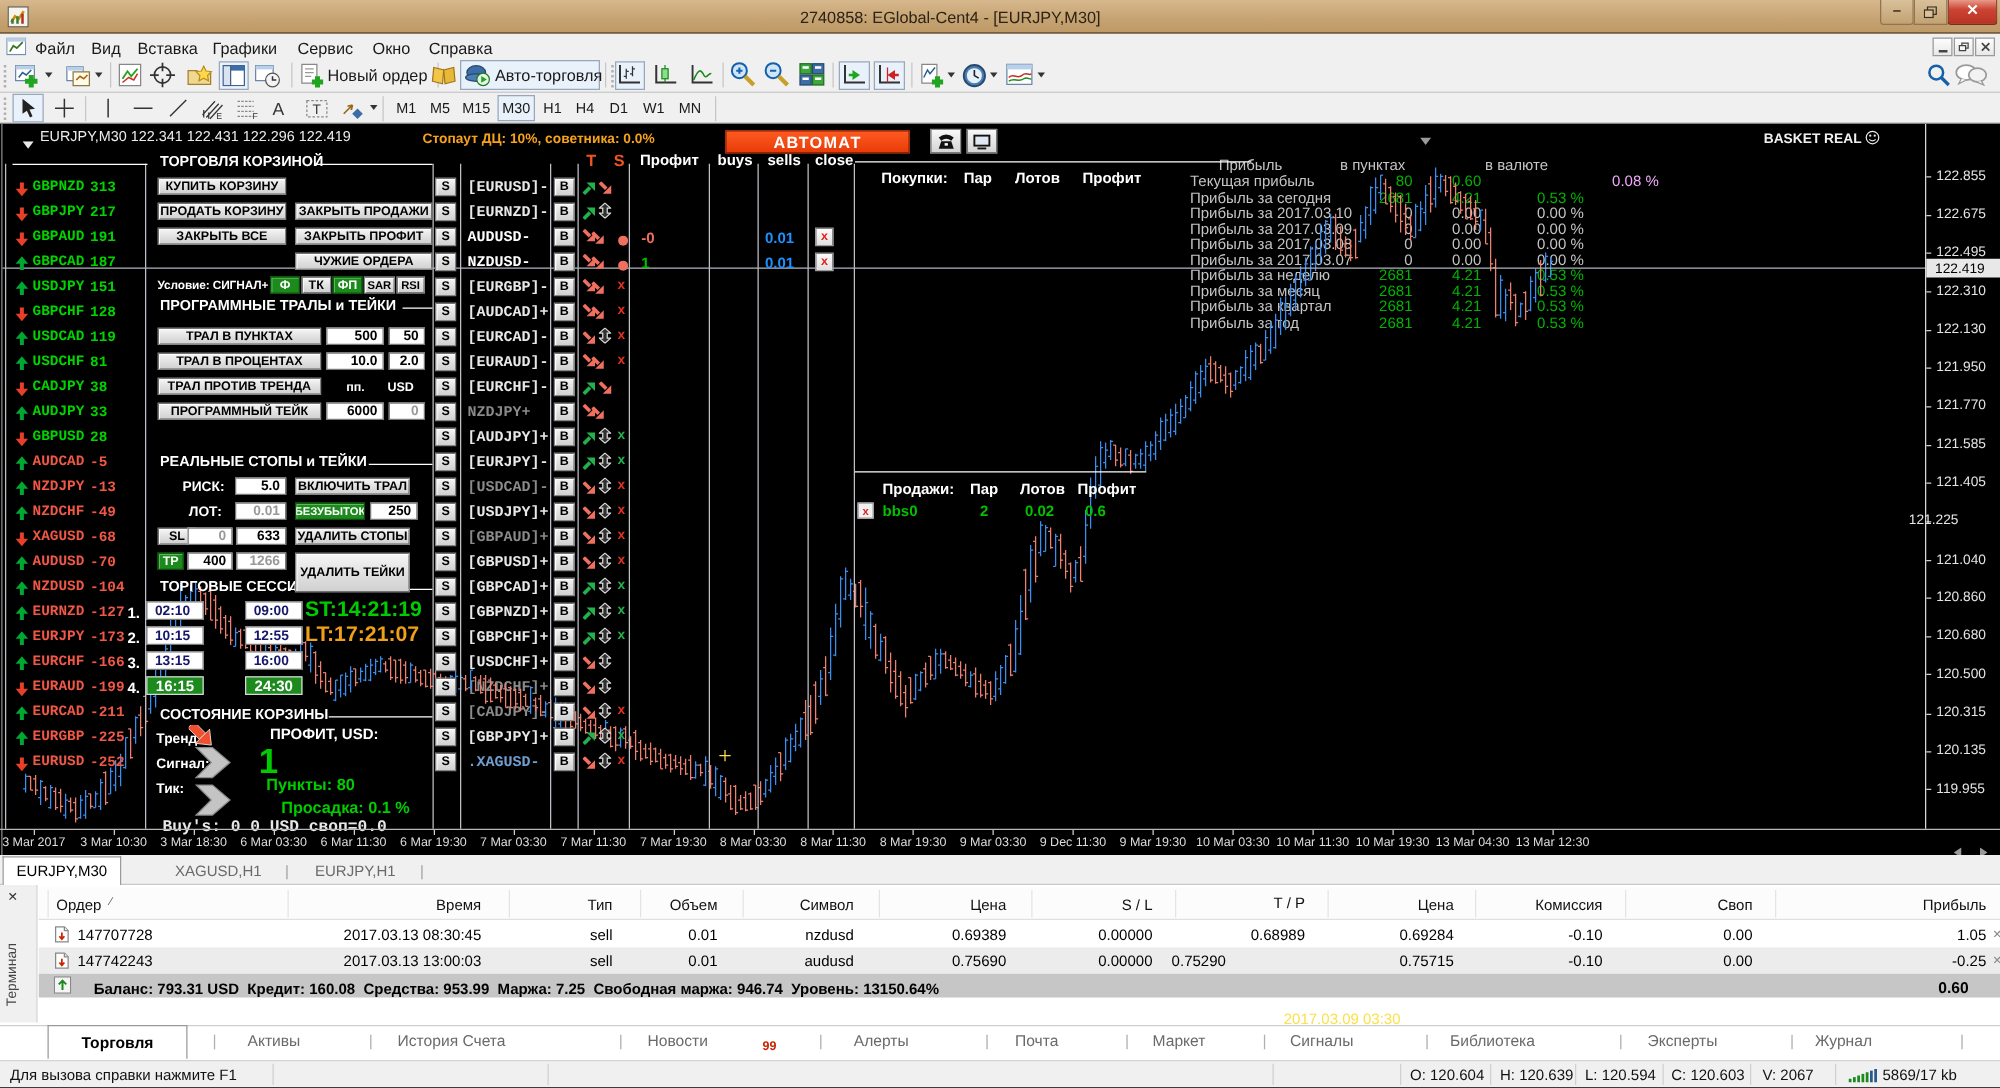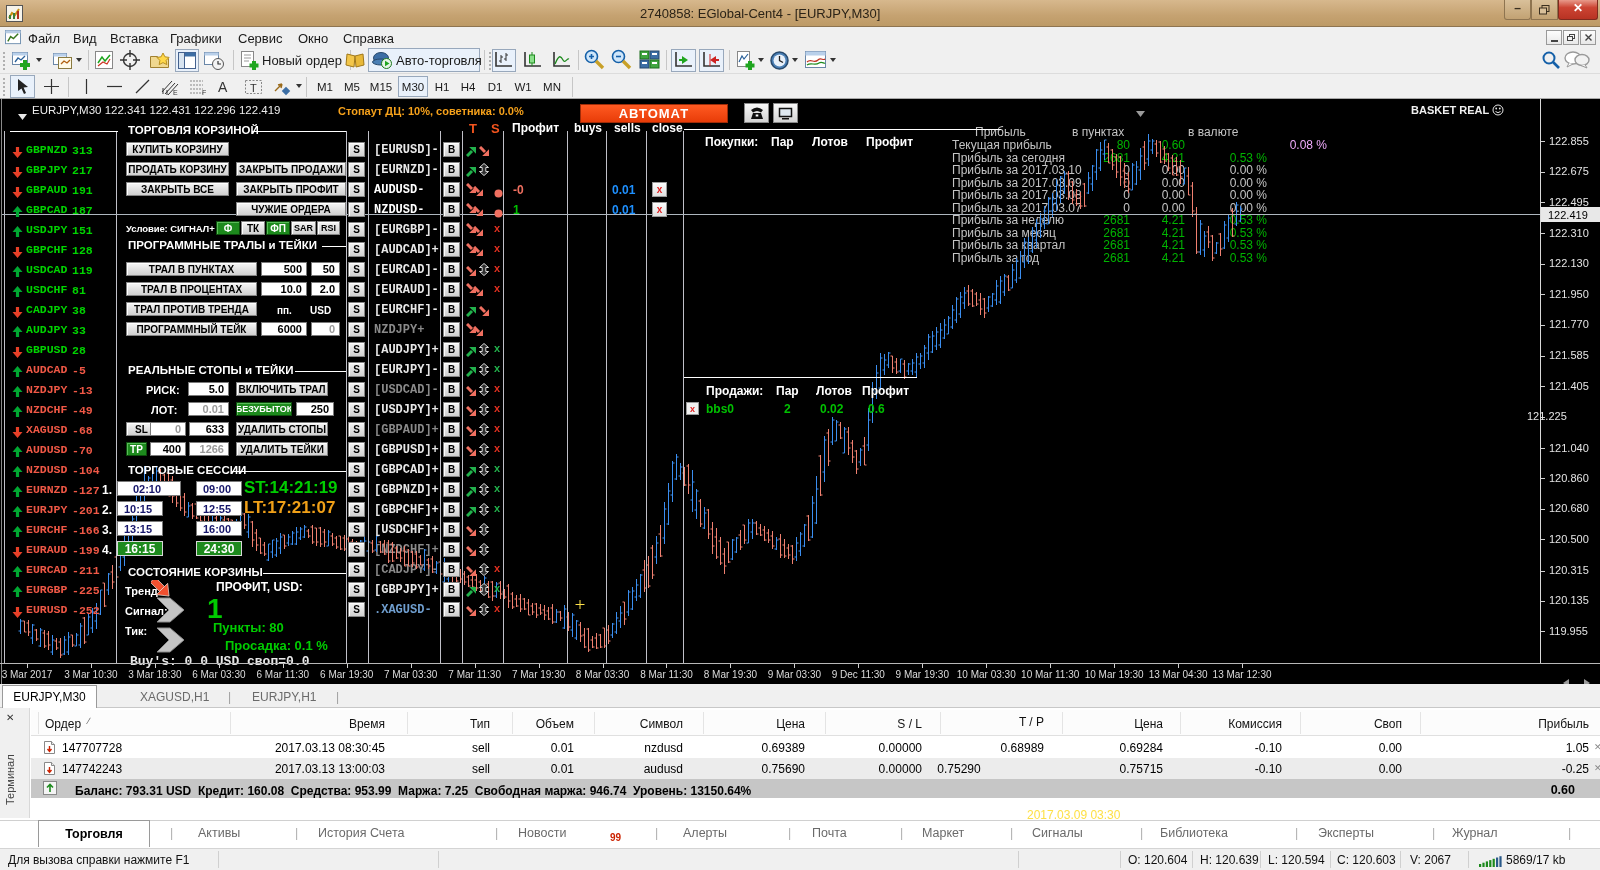--- a/index.html
+++ b/index.html
@@ -766,21 +766,21 @@
         <path d="M5.5,11 V5" stroke="#00a832" stroke-width="3.2"></path>
         <polygon points="5.5,0 10.5,6 0.5,6" fill="#00a832"></polygon>
       </svg></div>
     <div class="t" style="left:26px;top:384px;font:bold 11.5px 'Liberation Mono';color:#f05846;z-index:5">EURNZD</div>
     <div class="t" style="left:72px;top:384.5px;font:bold 11.5px 'Liberation Mono';color:#f05846;z-index:5">-127</div>
     <div class="t" style="left:12px;top:405px;z-index:5"><svg width="11" height="12" viewBox="0 0 11 12">
         <path d="M5.5,11 V5" stroke="#00a832" stroke-width="3.2"></path>
         <polygon points="5.5,0 10.5,6 0.5,6" fill="#00a832"></polygon>
       </svg></div>
     <div class="t" style="left:26px;top:404px;font:bold 11.5px 'Liberation Mono';color:#f05846;z-index:5">EURJPY</div>
-    <div class="t" style="left:72px;top:404.5px;font:bold 11.5px 'Liberation Mono';color:#f05846;z-index:5">-201</div>
+    <div class="t" style="left:72px;top:404.5px;font:bold 11.5px 'Liberation Mono';color:#f05846;z-index:5">-173</div>
     <div class="t" style="left:12px;top:425px;z-index:5"><svg width="11" height="12" viewBox="0 0 11 12">
         <path d="M5.5,11 V5" stroke="#00a832" stroke-width="3.2"></path>
         <polygon points="5.5,0 10.5,6 0.5,6" fill="#00a832"></polygon>
       </svg></div>
     <div class="t" style="left:26px;top:424px;font:bold 11.5px 'Liberation Mono';color:#f05846;z-index:5">EURCHF</div>
     <div class="t" style="left:72px;top:424.5px;font:bold 11.5px 'Liberation Mono';color:#f05846;z-index:5">-166</div>
     <div class="t" style="left:12px;top:445px;z-index:5"><svg width="11" height="12" viewBox="0 0 11 12">
         <path d="M5.5,1 V7" stroke="#e84028" stroke-width="3.2"></path>
         <polygon points="5.5,12 10.5,6 0.5,6" fill="#e84028"></polygon>
       </svg></div>
@@ -842,25 +842,25 @@
     <div class="pi" style="left:188px;top:303px;width:41px;height:14px;justify-content:flex-end;color:#999;font-size:11px">0.01</div>
     <div class="pg" style="left:236px;top:303px;width:56px;height:14px;font-size:9px">БЕЗУБЫТОК</div>
     <div class="pi" style="left:296px;top:303px;width:38px;height:14px;justify-content:flex-end;color:#000;font-size:11px">250</div>
     <div class="pb" style="left:126px;top:323px;width:31px;height:14px;font-size:10px">SL</div>
     <div class="pi" style="left:150px;top:323px;width:36px;height:14px;justify-content:flex-end;color:#999;font-size:11px">0</div>
     <div class="pi" style="left:189px;top:323px;width:40px;height:14px;justify-content:flex-end;color:#000;font-size:11px">633</div>
     <div class="pb" style="left:236px;top:323px;width:92px;height:14px;font-size:10px">УДАЛИТЬ СТОПЫ</div>
     <div class="pg" style="left:126px;top:343px;width:21px;height:14px;font-size:10px">ТР</div>
     <div class="pi" style="left:150px;top:343px;width:36px;height:14px;justify-content:flex-end;color:#000;font-size:11px">400</div>
     <div class="pi" style="left:189px;top:343px;width:40px;height:14px;justify-content:flex-end;color:#999;font-size:11px">1266</div>
-    <div class="pb" style="left:236px;top:343px;width:92px;height:14px;font-size:10px">УДАЛИТЬ ТЕЙКИ</div>
+    <div class="pb" style="left:236px;top:343px;width:92px;height:32px;font-size:10px">УДАЛИТЬ ТЕЙКИ</div>
     <div class="ttl" style="left:128px;top:366px;">ТОРГОВЫЕ СЕССИИ</div>
     <div class="hl" style="left:232px;top:372px;width:114px"></div>
     <div class="t" style="left:102px;top:384px;font:bold 12px 'Liberation Sans';color:#fff;z-index:5">1.</div>
-    <div class="pi" style="left:117px;top:382px;width:64px;height:15px;justify-content:center;color:#16166a;font-size:11px">02:10</div>
+    <div class="pi" style="left:117px;top:382px;width:46px;height:15px;justify-content:center;color:#16166a;font-size:11px">02:10</div>
     <div class="pi" style="left:196px;top:382px;width:46px;height:15px;justify-content:center;color:#16166a;font-size:11px">09:00</div>
     <div class="t" style="left:102px;top:404px;font:bold 12px 'Liberation Sans';color:#fff;z-index:5">2.</div>
     <div class="pi" style="left:117px;top:402px;width:46px;height:15px;justify-content:center;color:#16166a;font-size:11px">10:15</div>
     <div class="pi" style="left:196px;top:402px;width:46px;height:15px;justify-content:center;color:#16166a;font-size:11px">12:55</div>
     <div class="t" style="left:102px;top:424px;font:bold 12px 'Liberation Sans';color:#fff;z-index:5">3.</div>
     <div class="pi" style="left:117px;top:422px;width:46px;height:15px;justify-content:center;color:#16166a;font-size:11px">13:15</div>
     <div class="pi" style="left:196px;top:422px;width:46px;height:15px;justify-content:center;color:#16166a;font-size:11px">16:00</div>
     <div class="t" style="left:102px;top:444px;font:bold 12px 'Liberation Sans';color:#fff;z-index:5">4.</div>
     <div class="pgs" style="left:117px;top:442px;width:46px;height:15px">16:15</div>
     <div class="pgs" style="left:196px;top:442px;width:46px;height:15px">24:30</div>

